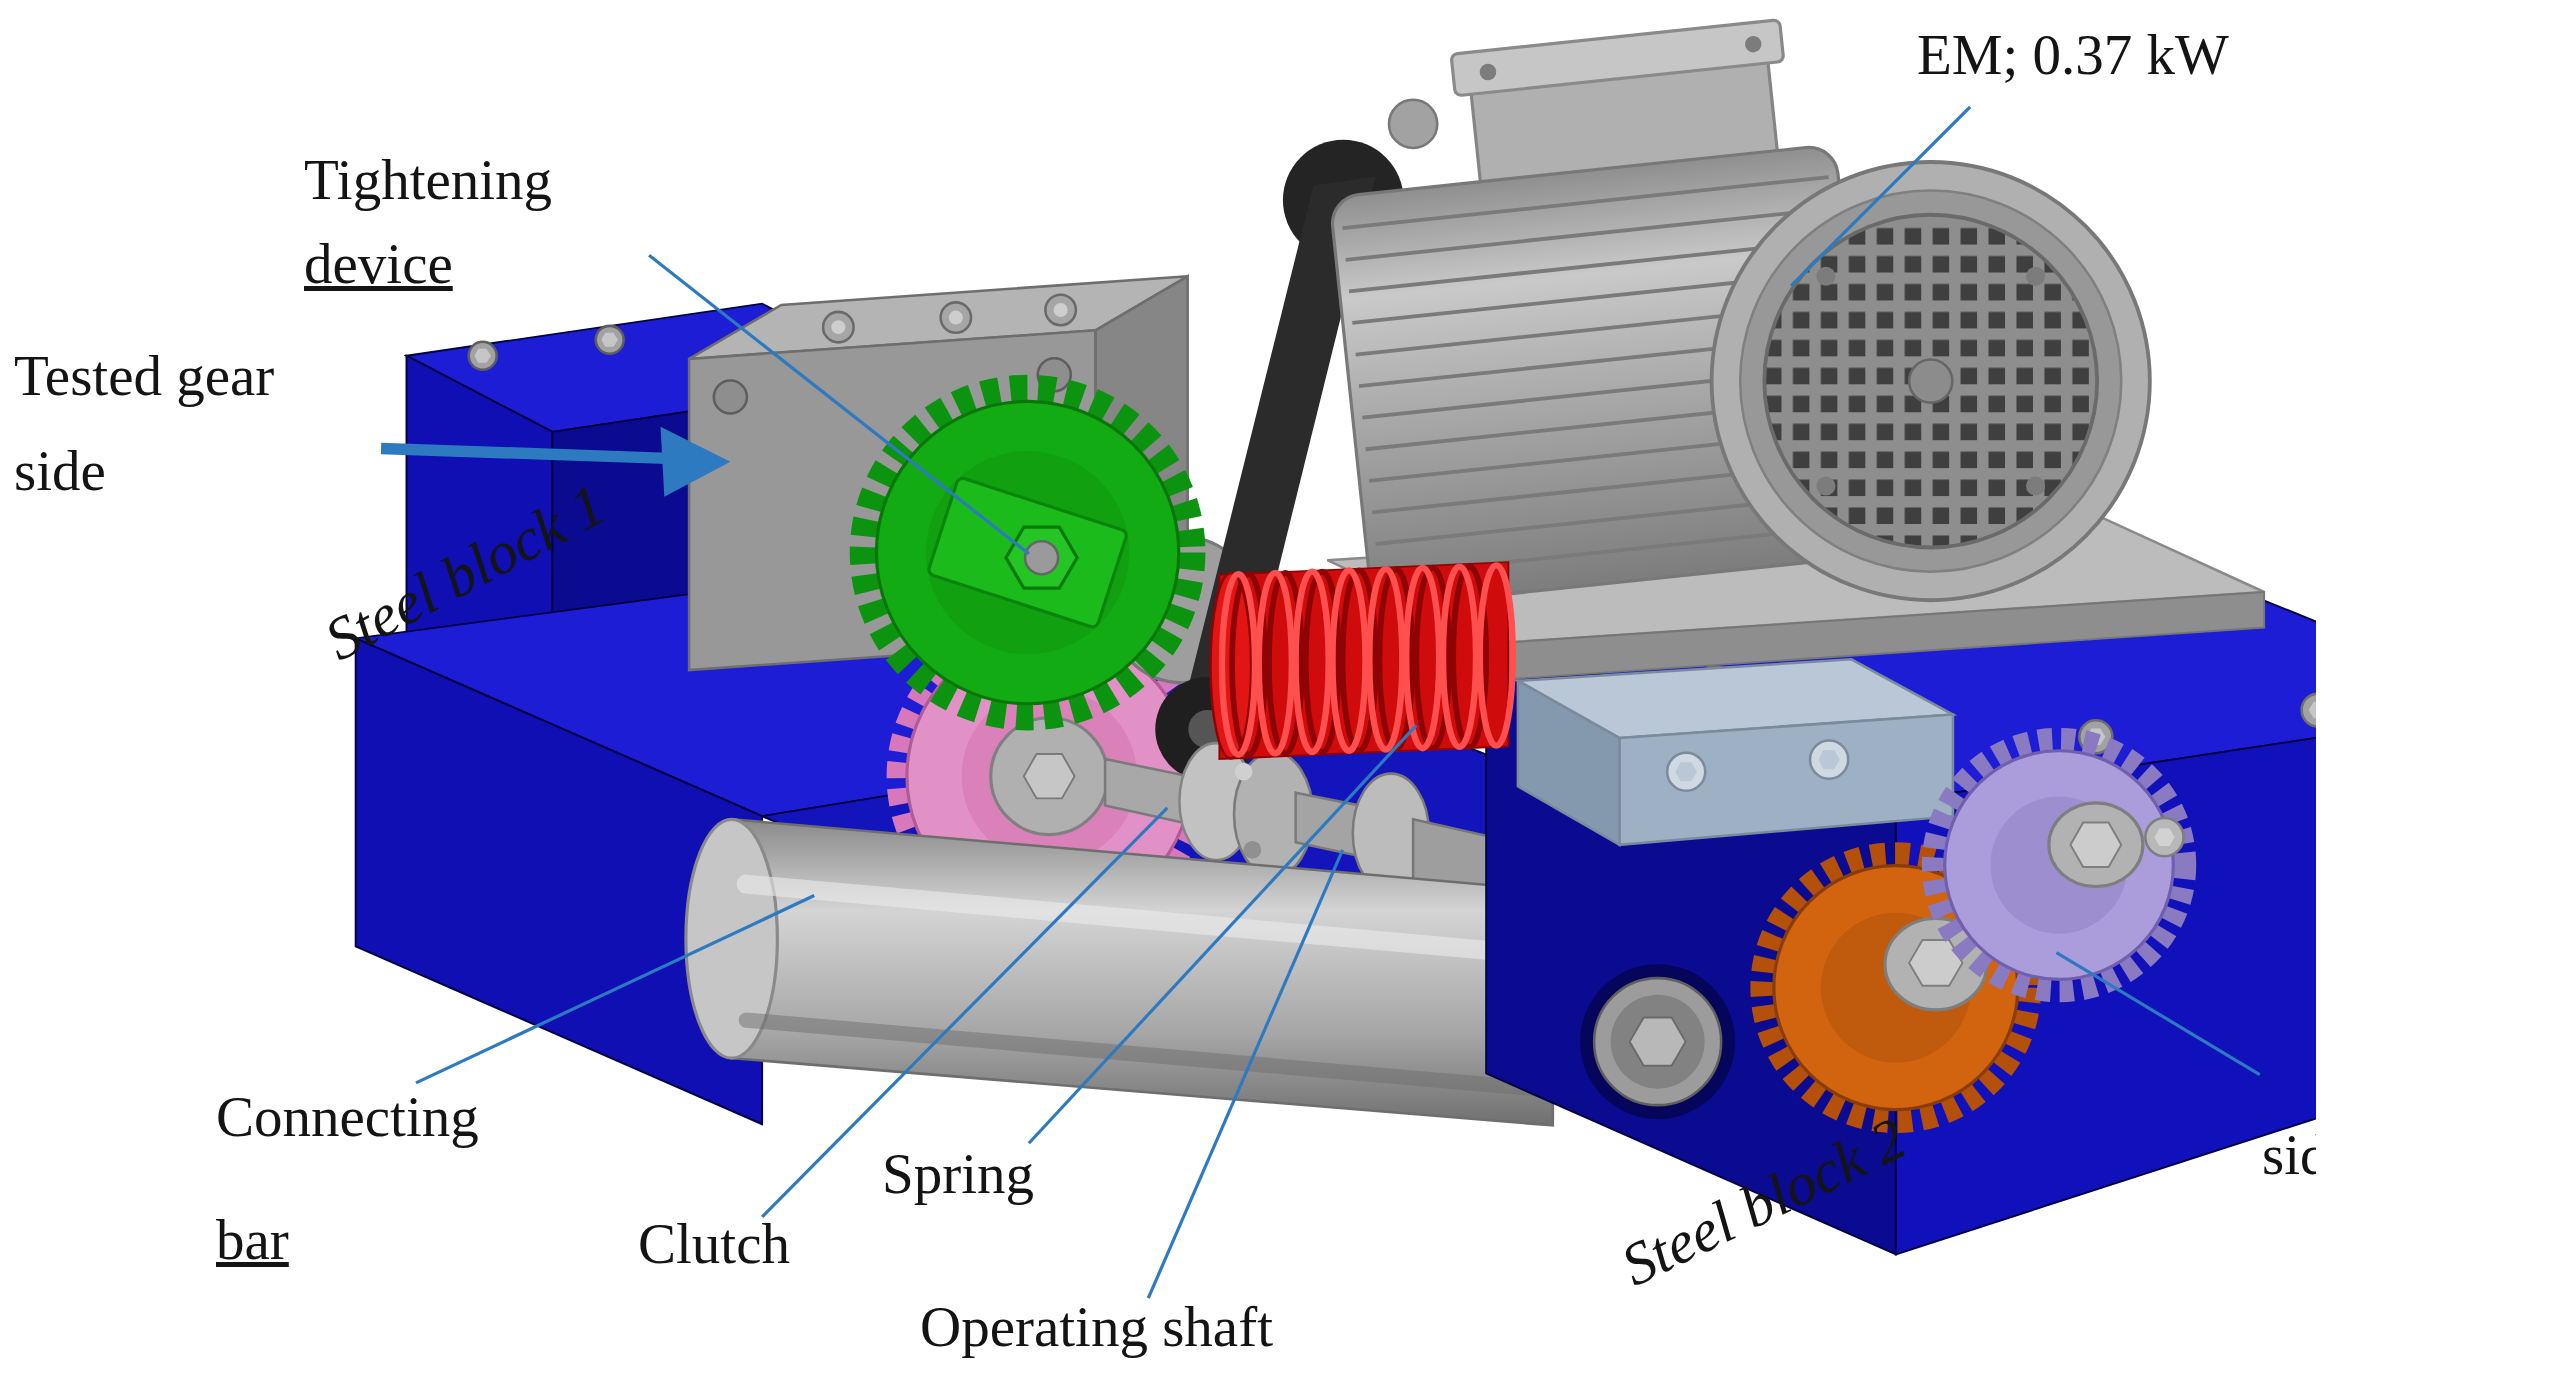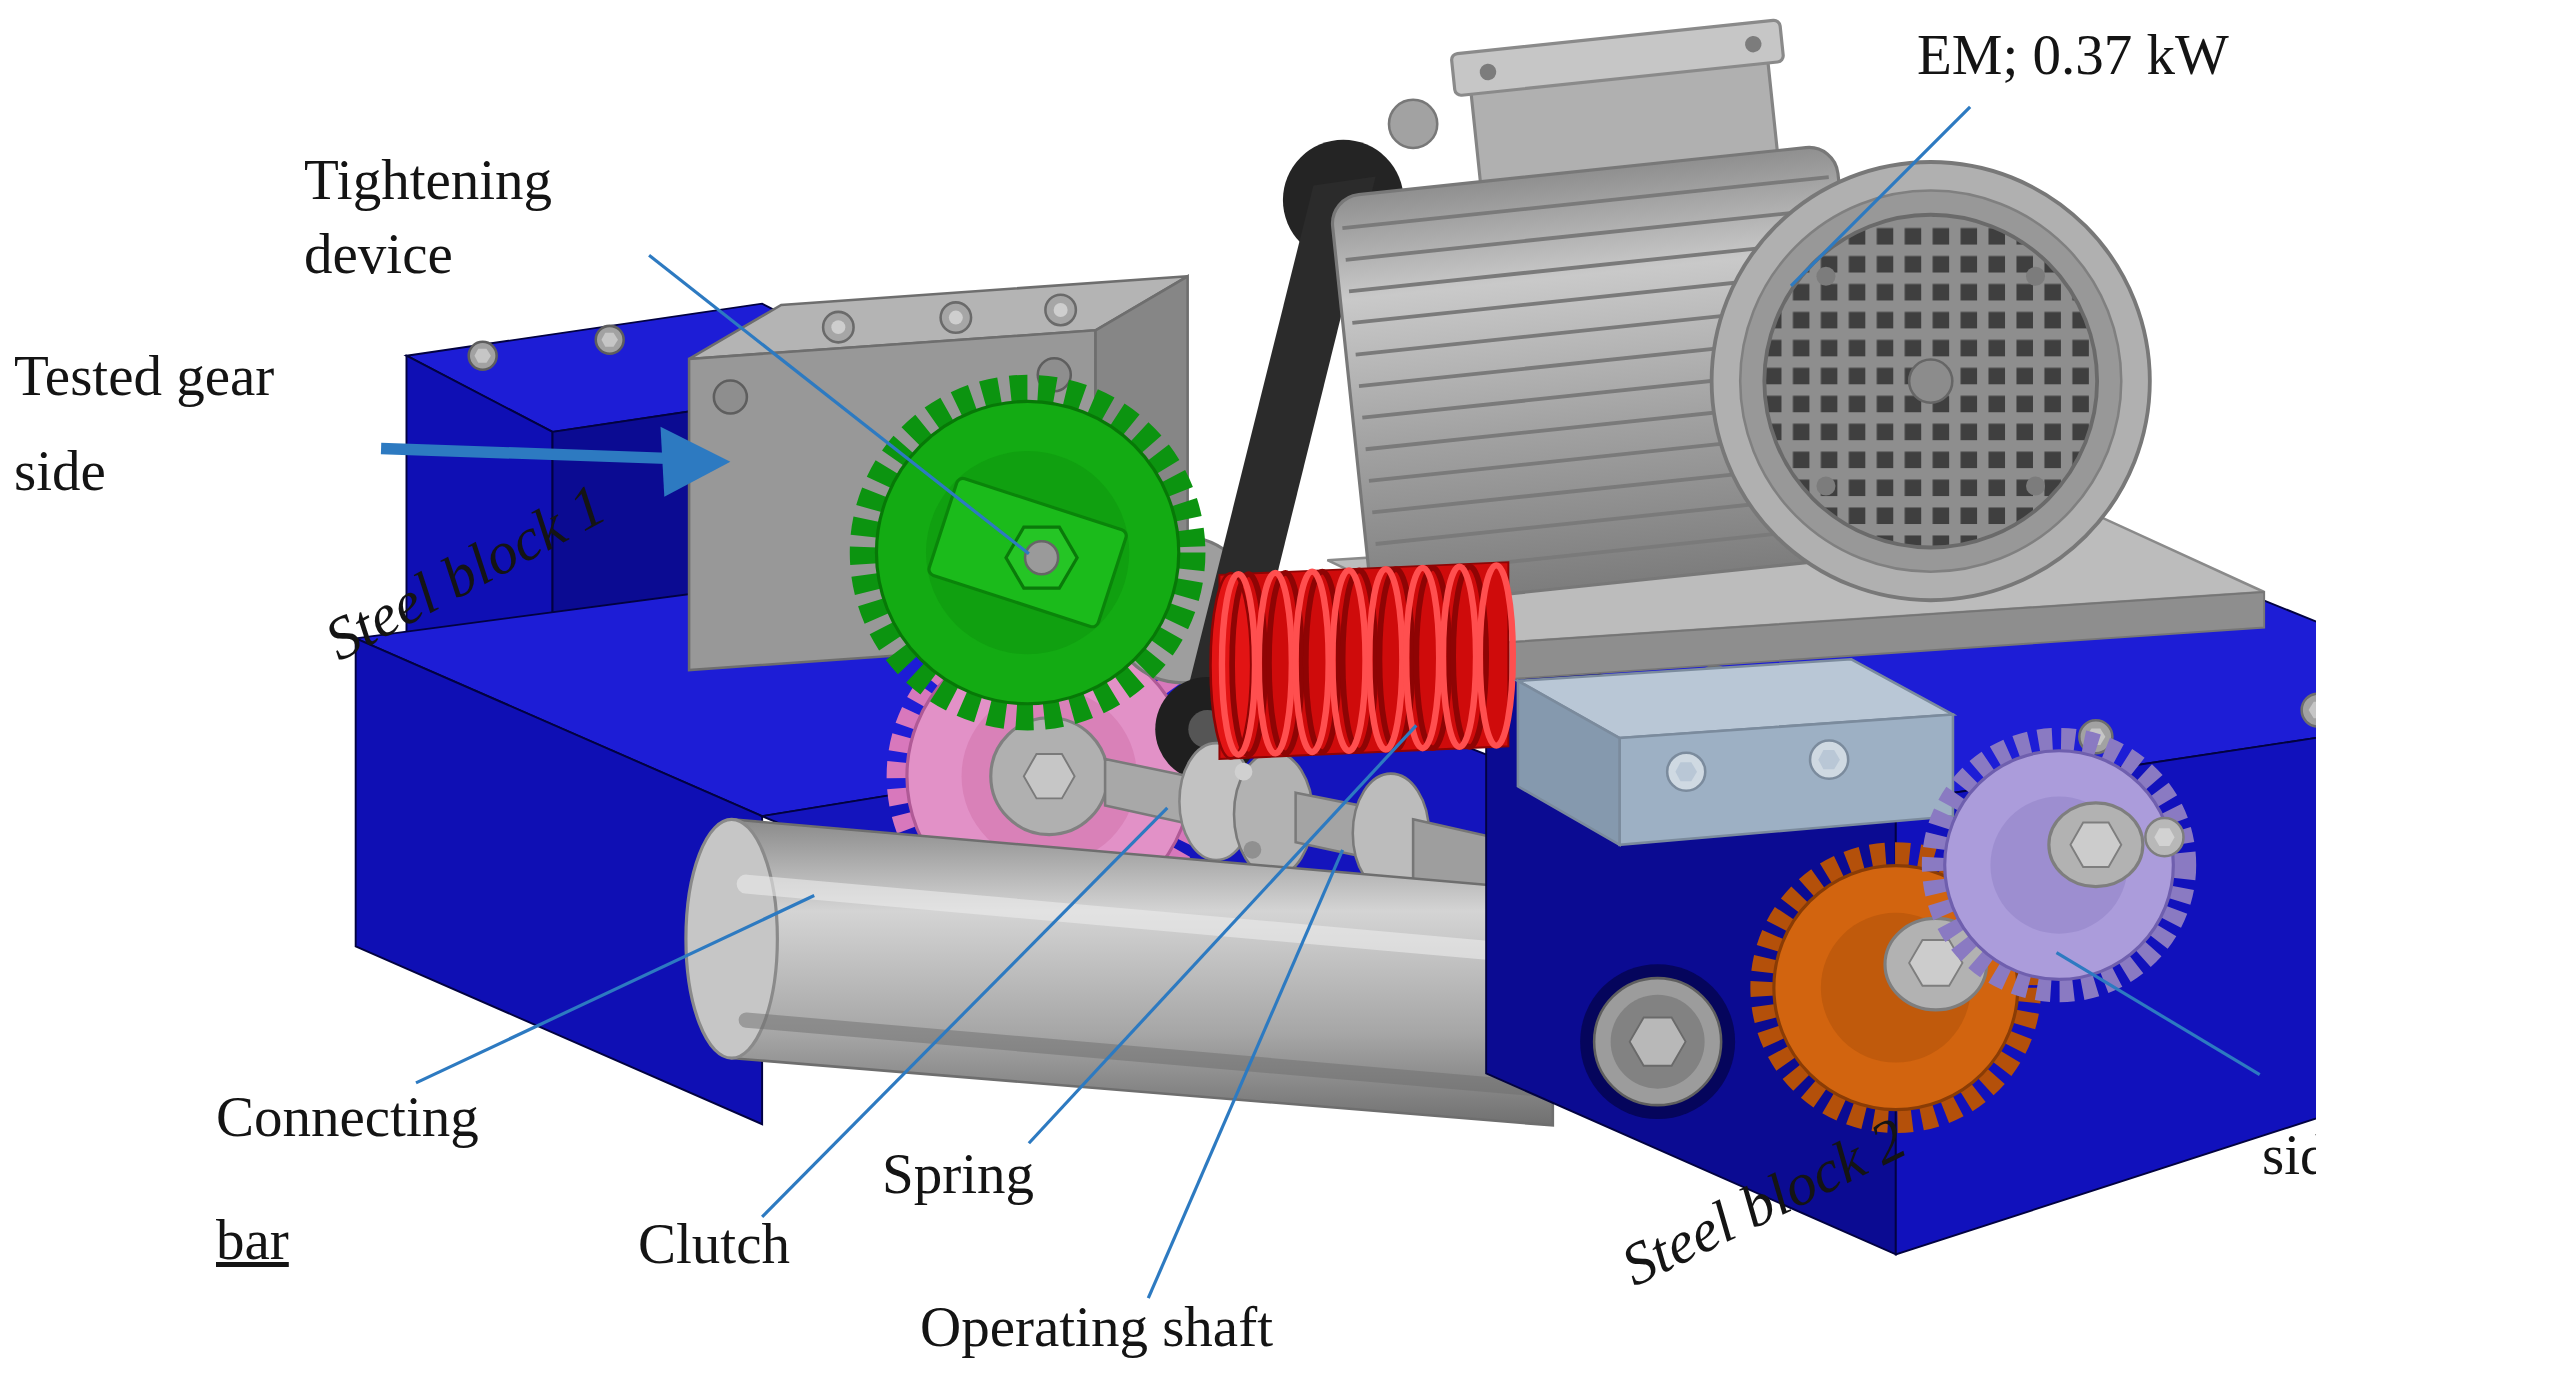--- a/index.html
+++ b/index.html
@@ -246,21 +246,21 @@
   </g>
   <g>
     <line x1="600" y1="706" x2="1062" y2="722" stroke="#2d7ac1" stroke-width="18"></line>
     <polygon points="1150,727 1040,672 1046,782" fill="#2d7ac1"></polygon>
   </g>
 </svg>
 
 <div class="label" style="left:1917px;top:25.4px;">EM; 0.37 kW</div>
 
 <div class="label" style="left:304px;top:138px;margin-top:12px;">Tightening</div>
-<div class="label" style="left:304px;top:224px;">device</div>
+<div class="label" style="left:304px;top:234px;text-decoration:underline;">device</div>
 
 <div class="label" style="left:14px;top:346px;">Tested gear</div>
 <div class="label" style="left:14px;top:441px;">side</div>
 
 <div class="label it rot28" style="left:330px;top:613px;font-size:60px;">Steel block 1</div>
 
 <div class="label" style="left:216px;top:1087px;">Connecting</div>
 <div class="label" style="left:216px;top:1210px;text-decoration:underline;">bar</div>
 
 <div class="label" style="left:626px;top:1214px;margin-left:12px;">Clutch</div>

